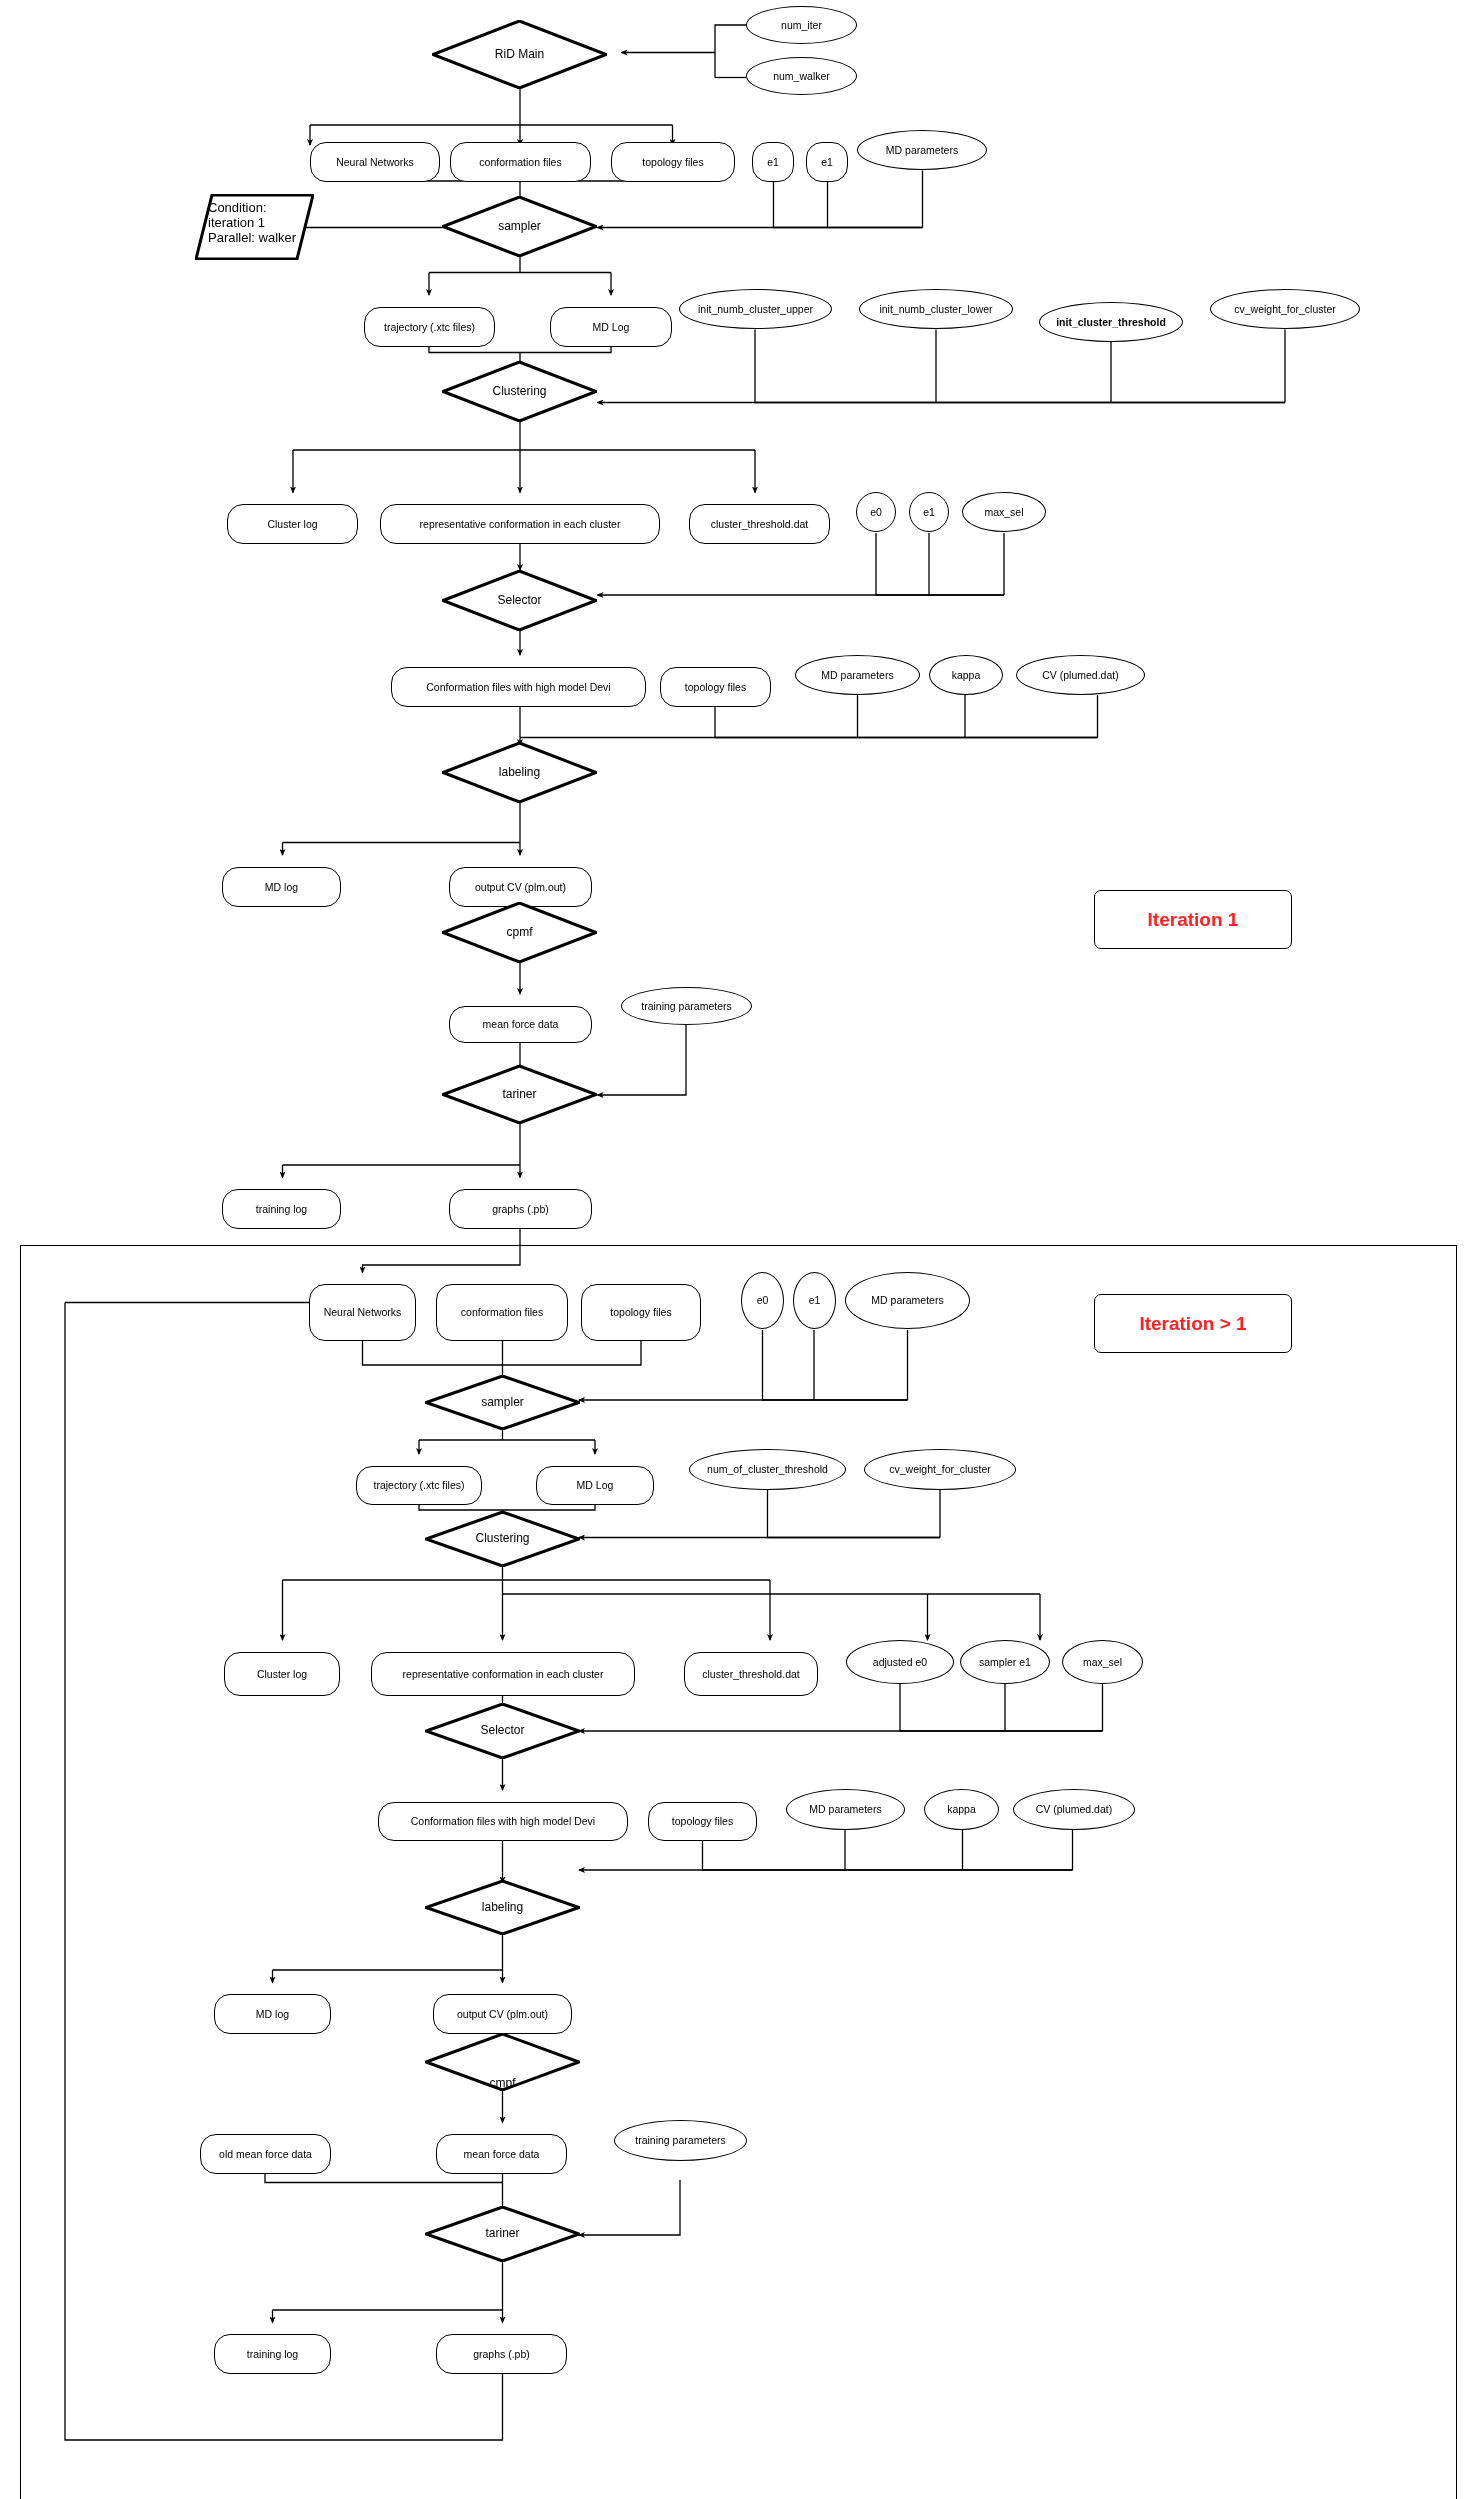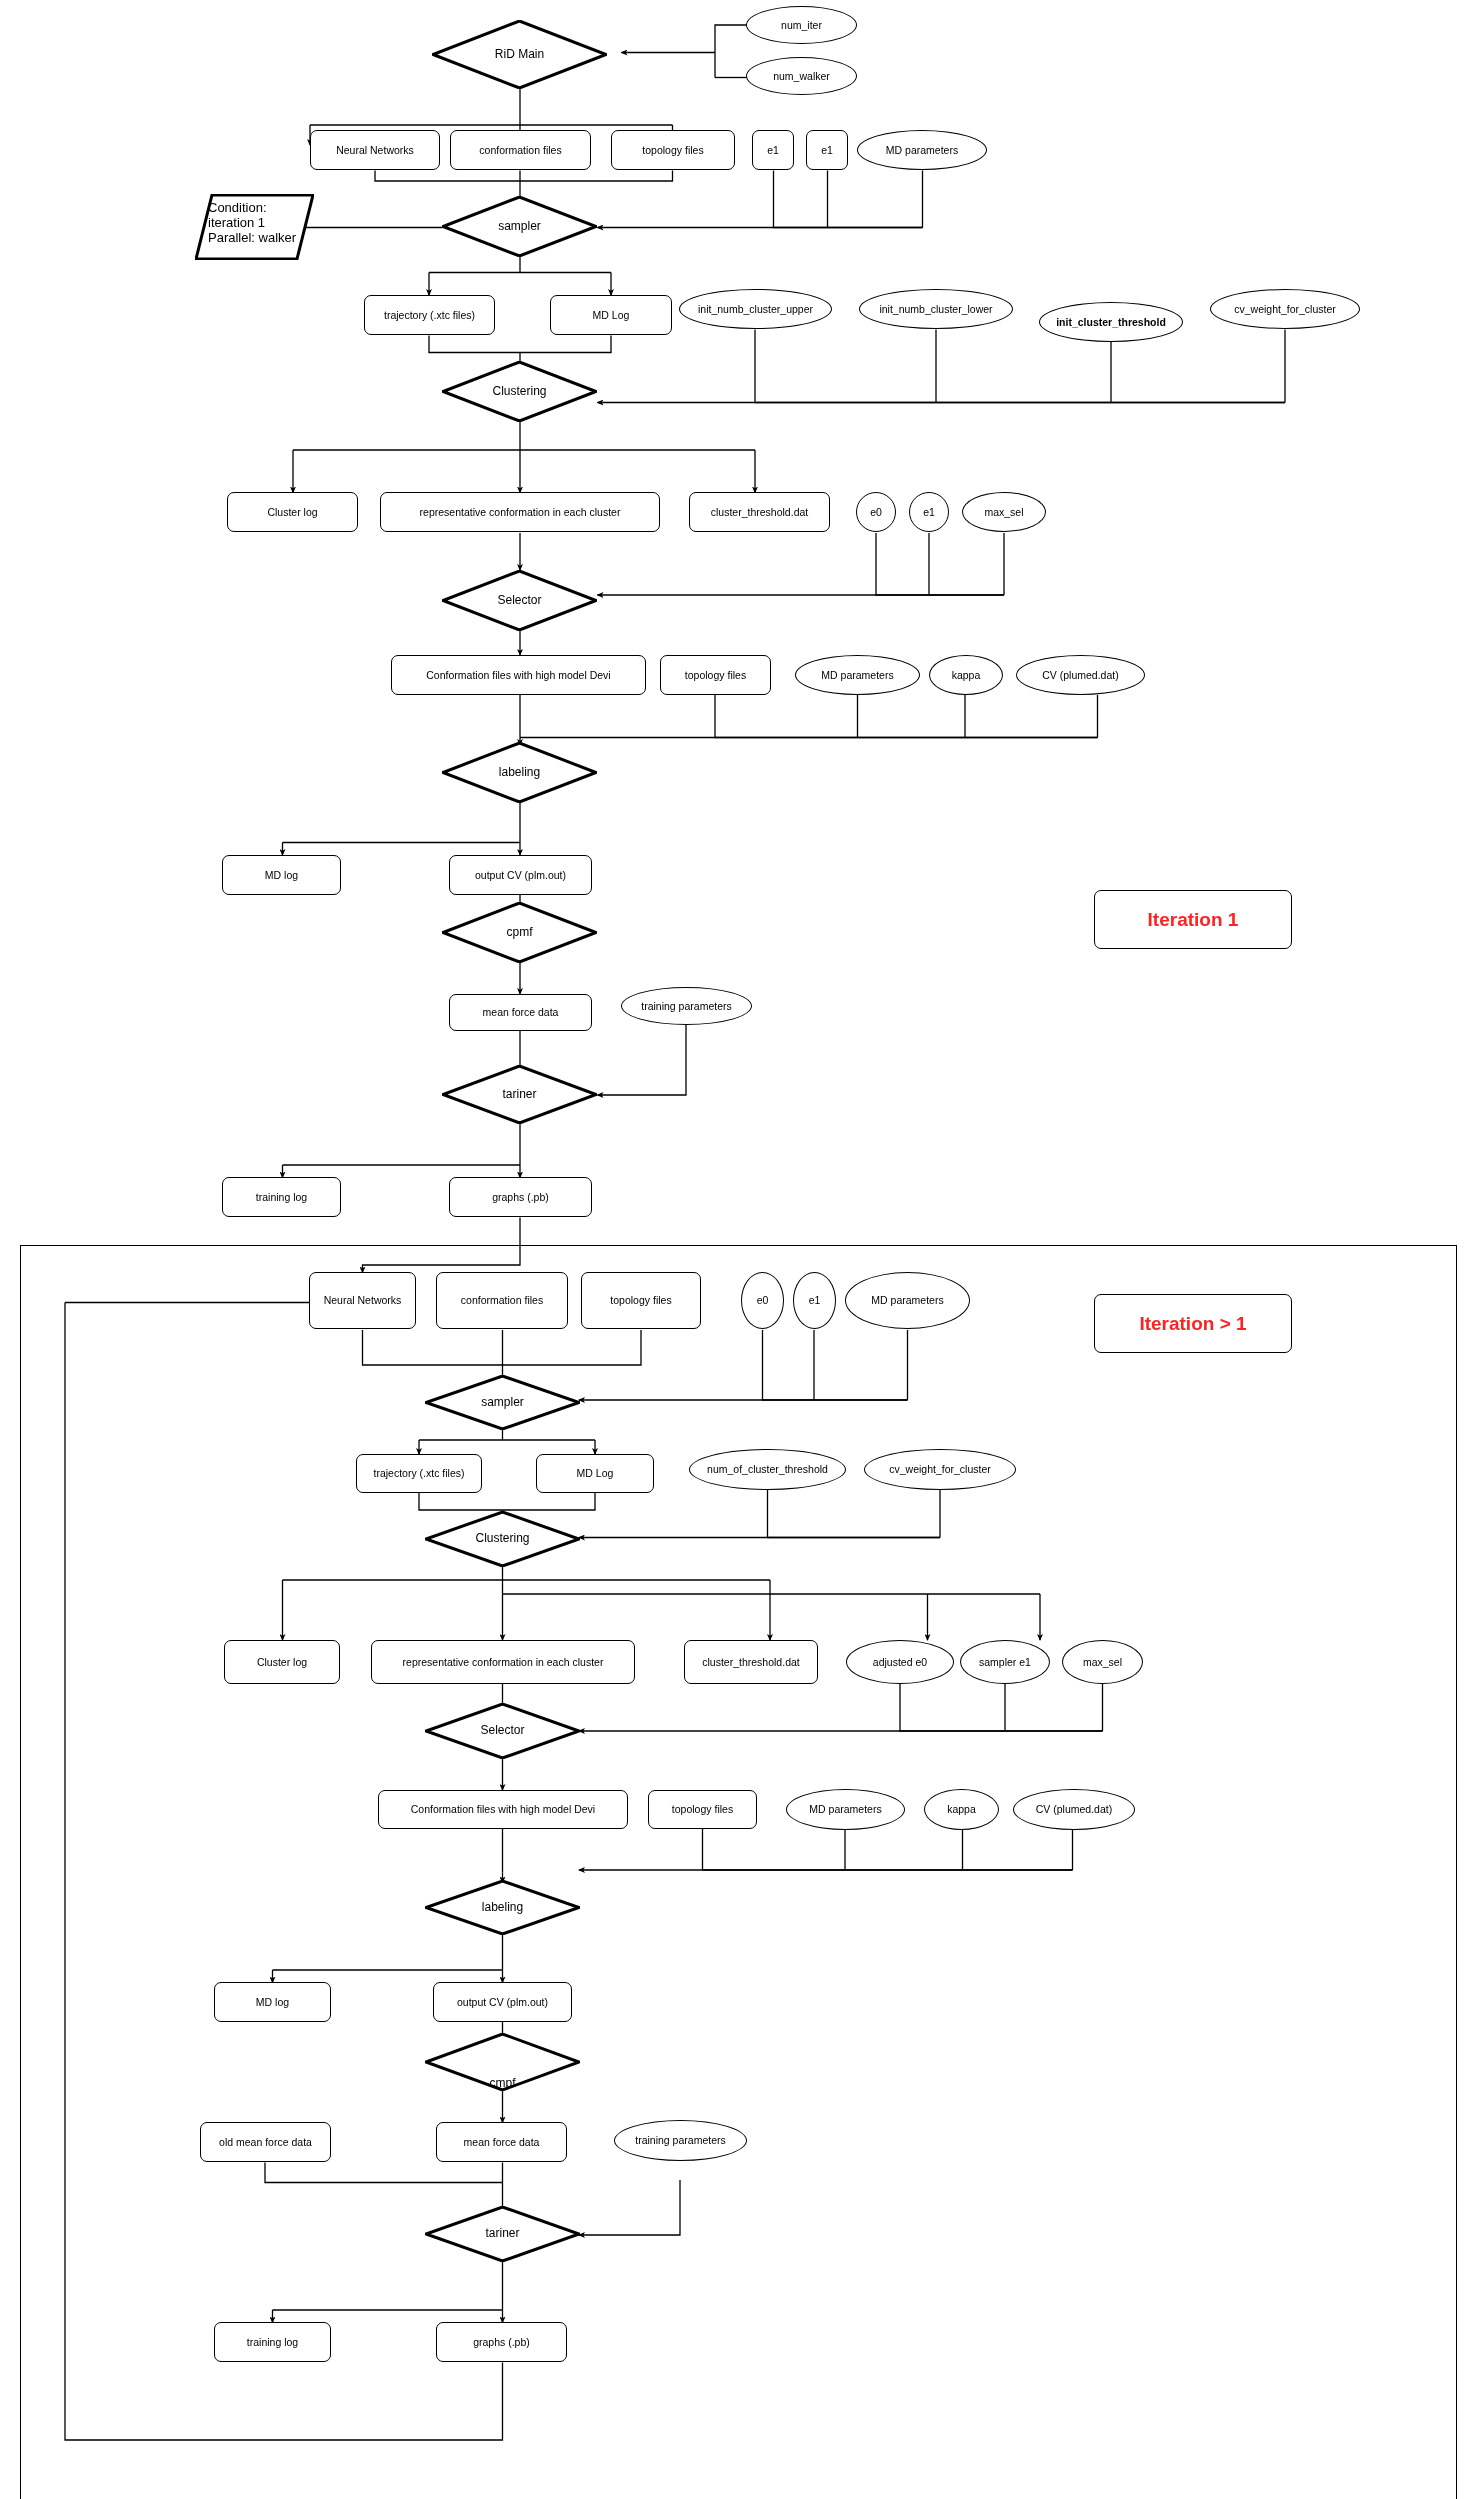--- a/index.html
+++ b/index.html
@@ -32,21 +32,22 @@
     align-items: center;
     justify-content: center;
     text-align: center;
     color: #000000;
     background: #ffffff;
     border: 1px solid #000000;
     line-height: 1.15;
     z-index: 5;
   }
   .node.rect {
-    border-radius: 7px;
+    border-radius: 16px;
+    margin-top: 12px;
   }
   .node.ellipse {
     border-radius: 50%;
   }
   .node.diamond {
     border: none;
     background: transparent;
   }
   .node.diamond .dlabel {
     position: relative;

